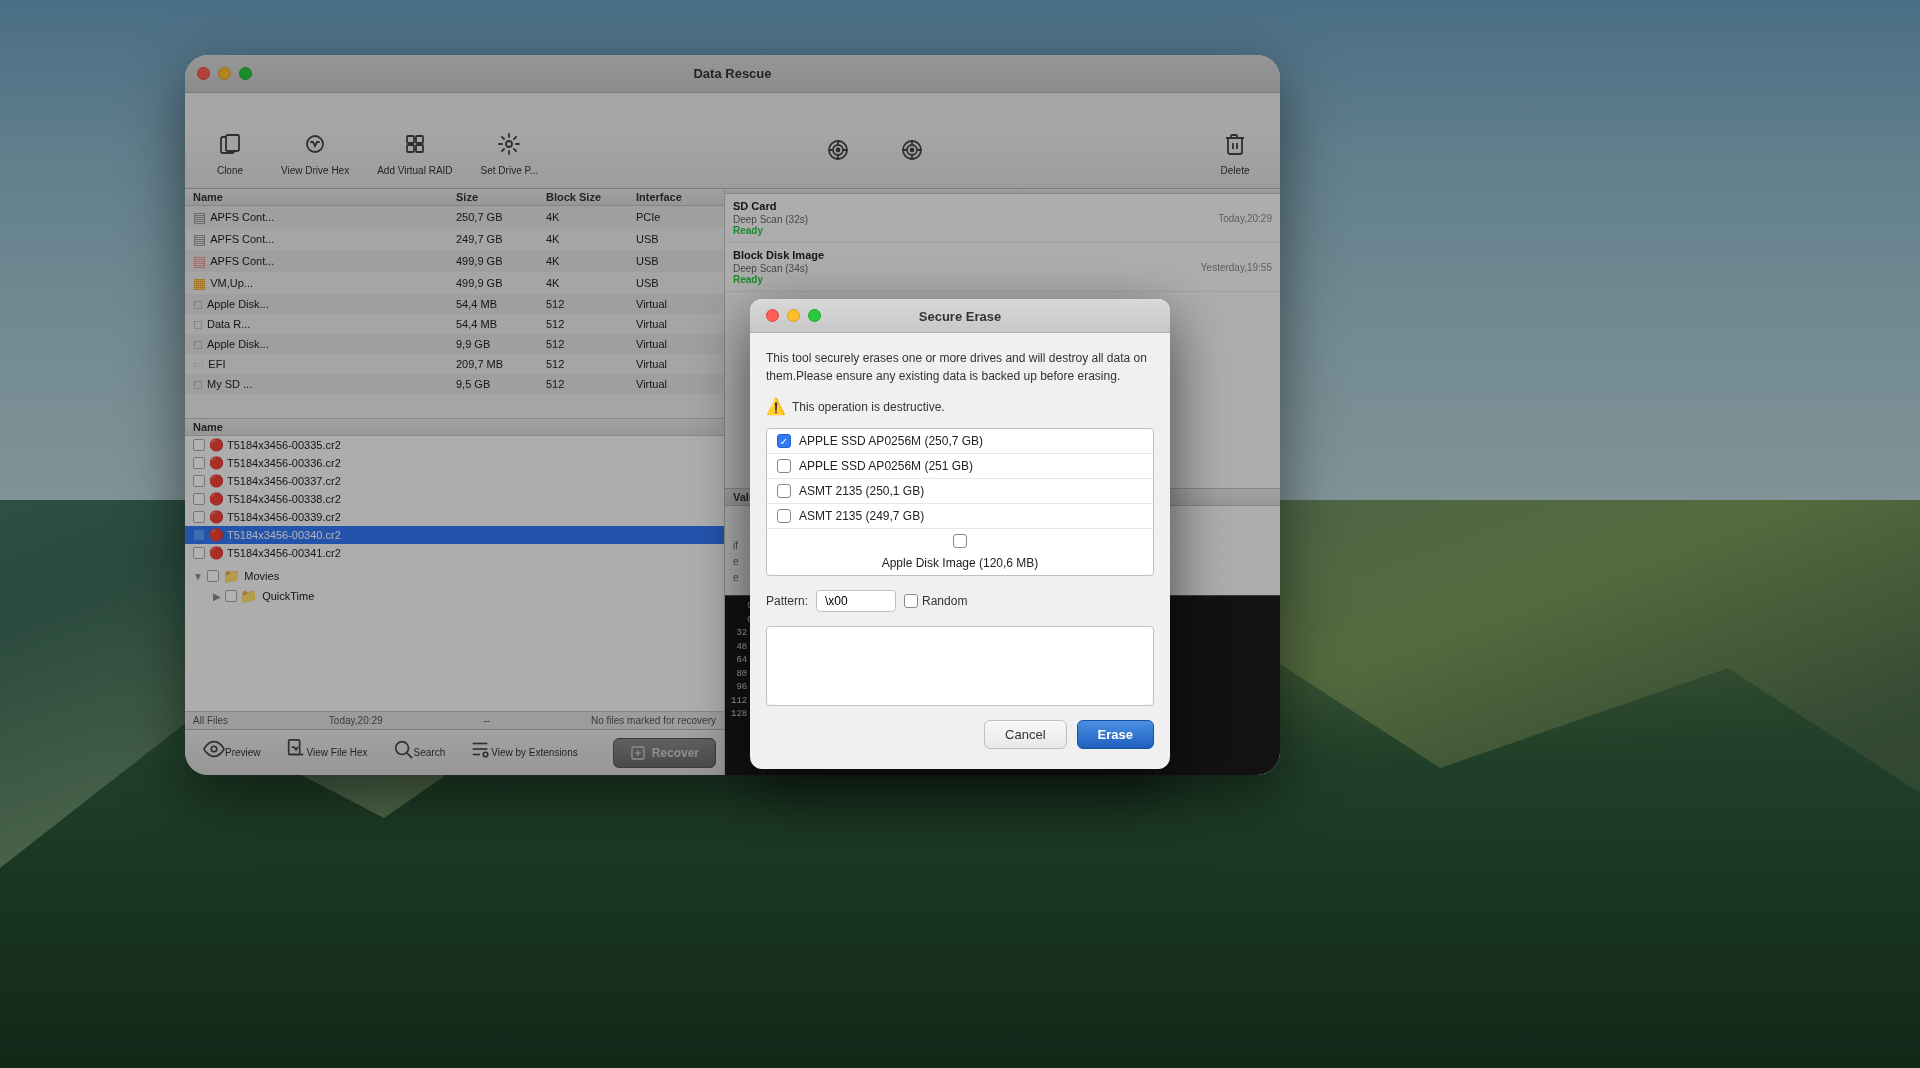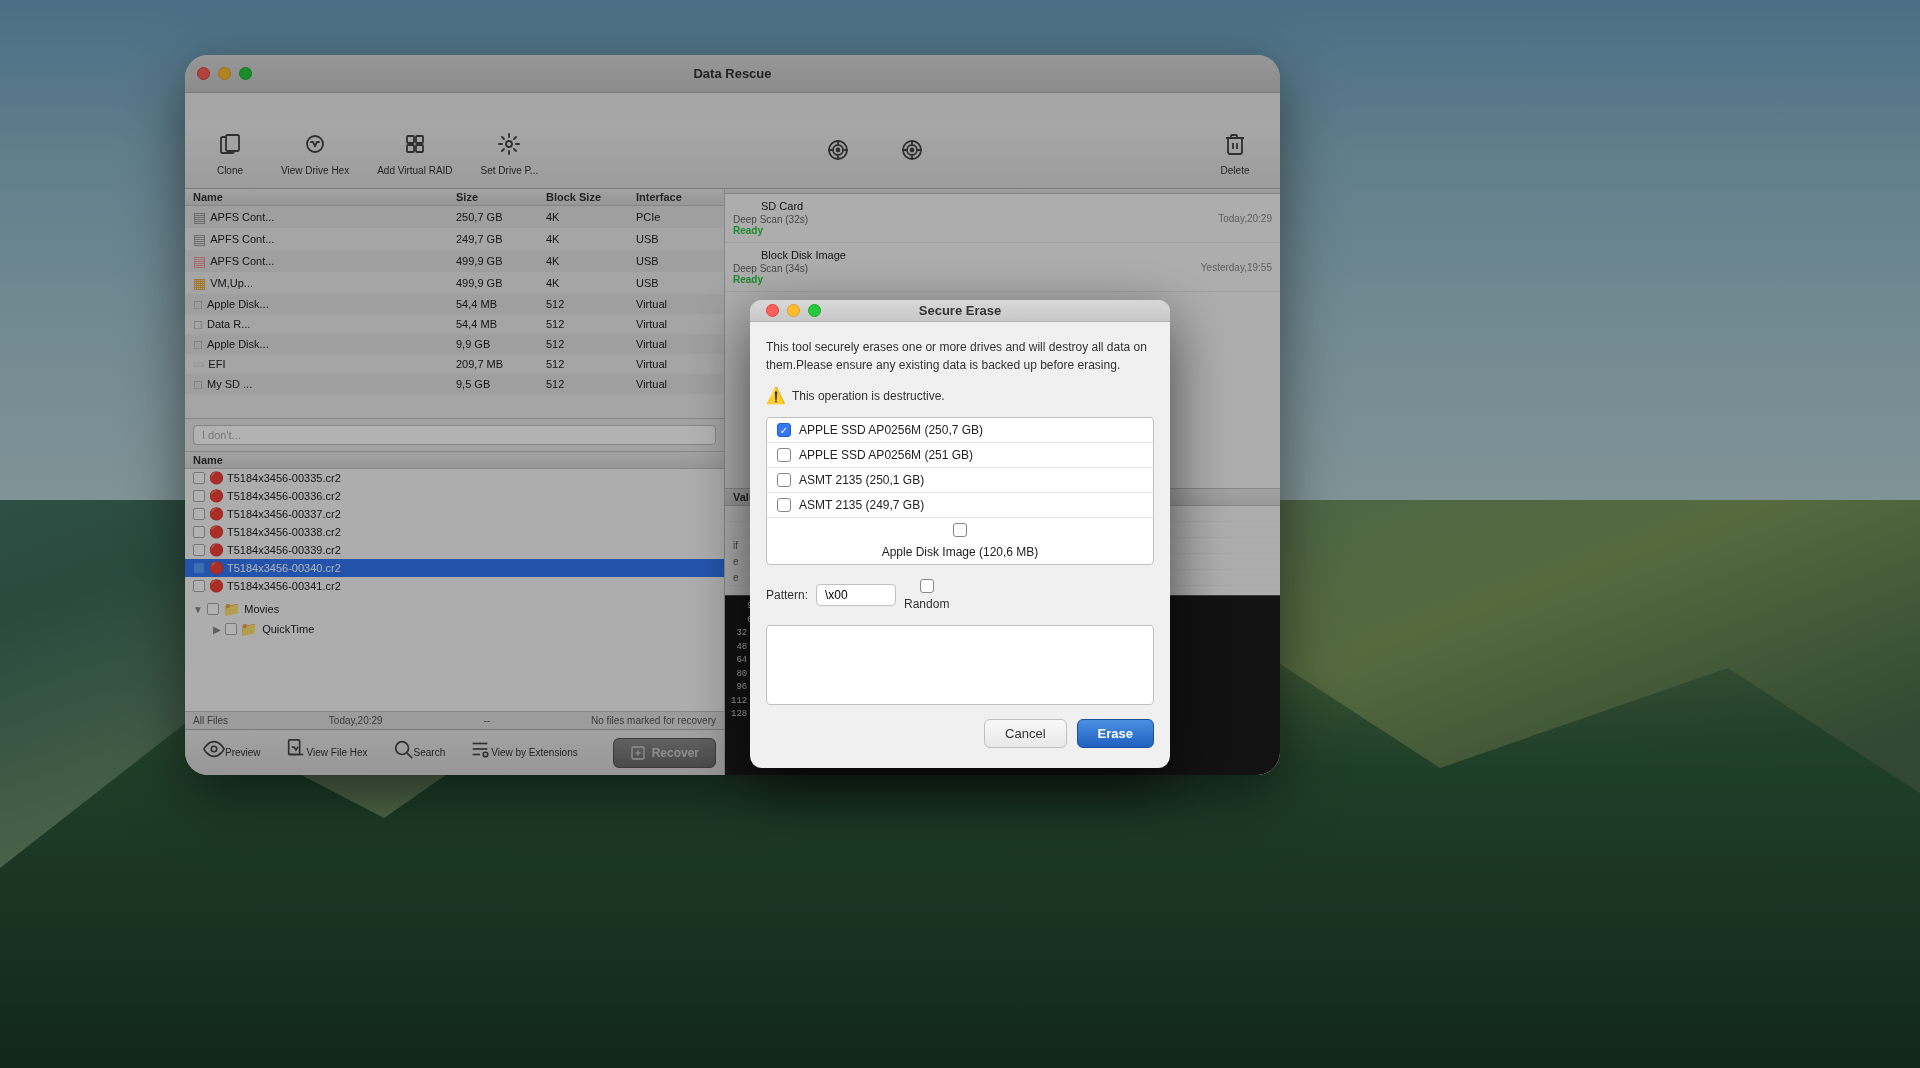--- a/index.html
+++ b/index.html
@@ -325,24 +325,23 @@
     }
 
     .scan-row {
       padding: 6px 8px;
       font-size: 11px;
       border-bottom: 1px solid #e8e8e8;
       cursor: pointer;
     }
 
     .scan-row-title {
-      font-weight: 400;
+      font-weight: 700;
       color: #222;
       margin-bottom: 2px;
-      margin-left: 28px;
     }
 
     .scan-row-sub {
       color: #666;
       font-size: 10px;
     }
 
     .scan-row-date {
       font-size: 10px;
       color: #888;
@@ -412,23 +411,22 @@
     .dialog {
       background: #f0f0f0;
       border-radius: 12px;
       box-shadow: 0 20px 60px rgba(0,0,0,0.6);
       width: 420px;
       overflow: hidden;
     }
 
     .dialog-titlebar {
       background: linear-gradient(180deg, #d8d8d8 0%, #c8c8c8 100%);
-      padding: 4px 16px;
-      display: flex;
-      align-items: center;
+      padding: 10px 16px;
+      display: flex;
       position: relative;
       border-bottom: 1px solid #b0b0b0;
     }
 
     .dialog-title {
       position: absolute;
       left: 50%;
       transform: translateX(-50%);
       font-size: 13px;
       font-weight: 600;
@@ -514,21 +512,20 @@
       width: 80px;
       background: white;
     }
 
     .random-toggle {
       display: flex;
       align-items: center;
       gap: 4px;
       font-size: 12px;
       color: #333;
-      flex-direction: column;
     }
 
     .toggle-box {
       width: 14px;
       height: 14px;
       border: 1px solid #888;
       border-radius: 3px;
       background: white;
     }
 
@@ -770,23 +767,20 @@
           <div class="drive-name">
             <span style="color:#aaa;font-size:12px;margin-right:4px;">◻</span>
             <span>My SD ...</span>
           </div>
           <span>9,5 GB</span>
           <span>512</span>
           <span>Virtual</span>
         </div>
       </div>
 
-      <div class="search-bar-area">
-        <input class="search-input" type="text" value="I don't..." style="color: rgb(170, 170, 170);">
-      </div>
 
       <div class="file-list">
         <div class="file-list-header">Name</div>
 
         <div class="file-row">
           <div class="file-checkbox"></div>
           <span class="file-icon">🔴</span>
           <span>T5184x3456-00335.cr2</span>
         </div>
         <div class="file-row">

